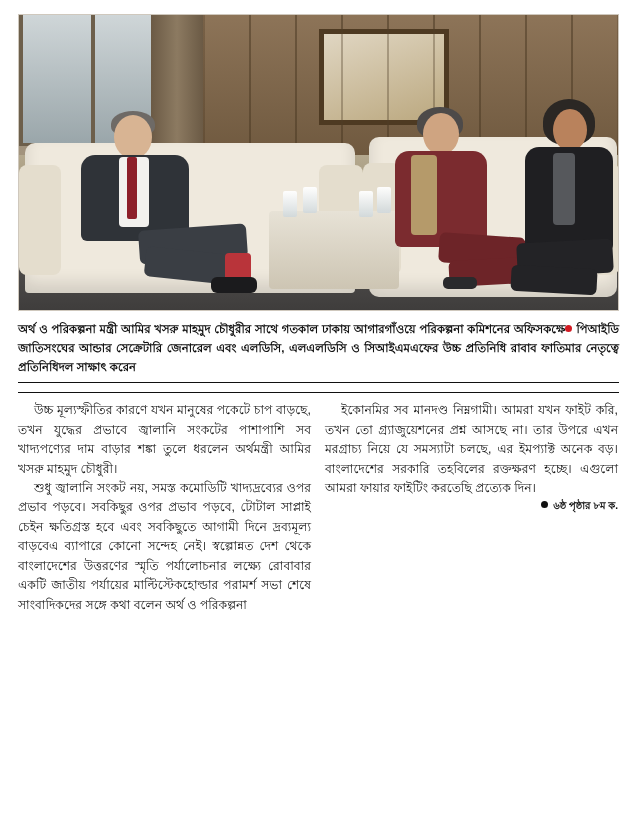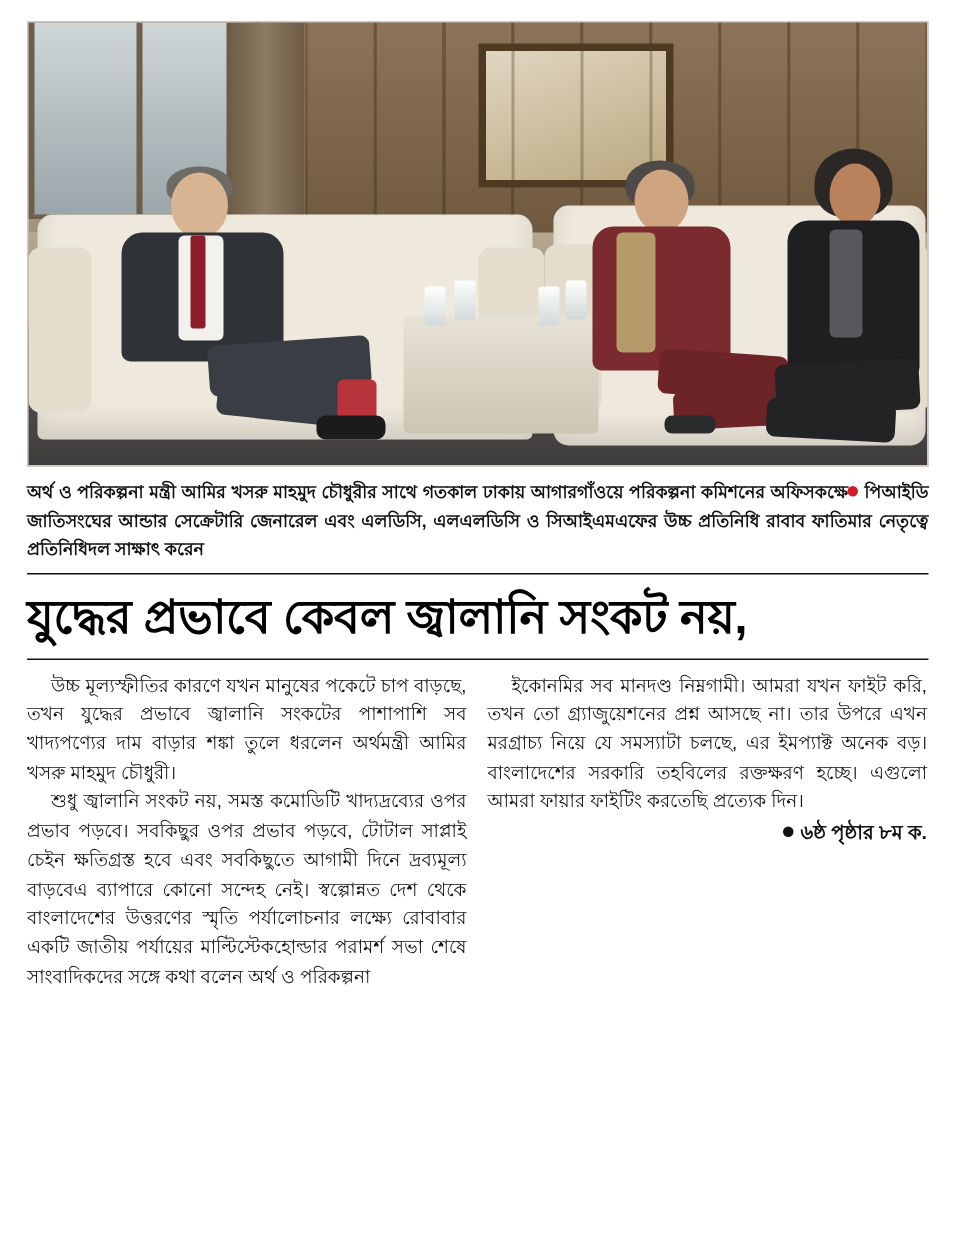--- a/index.html
+++ b/index.html
@@ -193,21 +193,21 @@
     width: 7px; height: 7px; border-radius: 50%;
     background: #111;
     margin-right: 5px;
     position: relative;
     top: -1px;
   }
   .jump {
     margin-top: 3px;
     text-align: right;
     font-weight: 700;
-    font-size: 13px;
+    font-size: 10px;
   }
 </style>
 </head>
 <body>
 
 <div class="page">
 
   <div class="photo-wrap">
     <div class="photo">
 
@@ -282,21 +282,20 @@
   <div class="caption">
     <span class="credit">
       <span class="credit-dot"></span><span>পিআইডি</span>
     </span>
     <span>অর্থ ও পরিকল্পনা মন্ত্রী আমির খসরু মাহমুদ চৌধুরীর সাথে গতকাল ঢাকায় আগারগাঁওয়ে পরিকল্পনা কমিশনের অফিসকক্ষে জাতিসংঘের আন্ডার সেক্রেটারি জেনারেল এবং এলডিসি, এলএলডিসি ও সিআইএমএফের উচ্চ প্রতিনিধি রাবাব ফাতিমার নেতৃত্বে প্রতিনিধিদল সাক্ষাৎ করেন</span>
   </div>
 
   <hr class="rule">
 
   <h1 class="headline">
-    <span class="l1">যুদ্ধের প্রভাবে কেবল জ্বালানি সংকট নয়,</span>
   </h1>
 
   <hr class="rule2">
 
   <div class="columns">
 
     <div class="col">
       <p class="indent">উচ্চ মূল্যস্ফীতির কারণে যখন মানুষের পকেটে চাপ বাড়ছে, তখন যুদ্ধের প্রভাবে জ্বালানি সংকটের পাশাপাশি সব খাদ্যপণ্যের দাম বাড়ার শঙ্কা তুলে ধরলেন অর্থমন্ত্রী আমির খসরু মাহমুদ চৌধুরী।</p>
       <p class="indent">শুধু জ্বালানি সংকট নয়, সমস্ত কমোডিটি খাদ্যদ্রব্যের ওপর প্রভাব পড়বে। সবকিছুর ওপর প্রভাব পড়বে, টোটাল সাপ্লাই চেইন ক্ষতিগ্রস্ত হবে এবং সবকিছুতে আগামী দিনে দ্রব্যমূল্য বাড়বেএ ব্যাপারে কোনো সন্দেহ নেই। স্বল্পোন্নত দেশ থেকে বাংলাদেশের উত্তরণের স্মৃতি পর্যালোচনার লক্ষ্যে রোবাবার একটি জাতীয় পর্যায়ের মাল্টিস্টেকহোল্ডার পরামর্শ সভা শেষে সাংবাদিকদের সঙ্গে কথা বলেন অর্থ ও পরিকল্পনা</p>
     </div>

